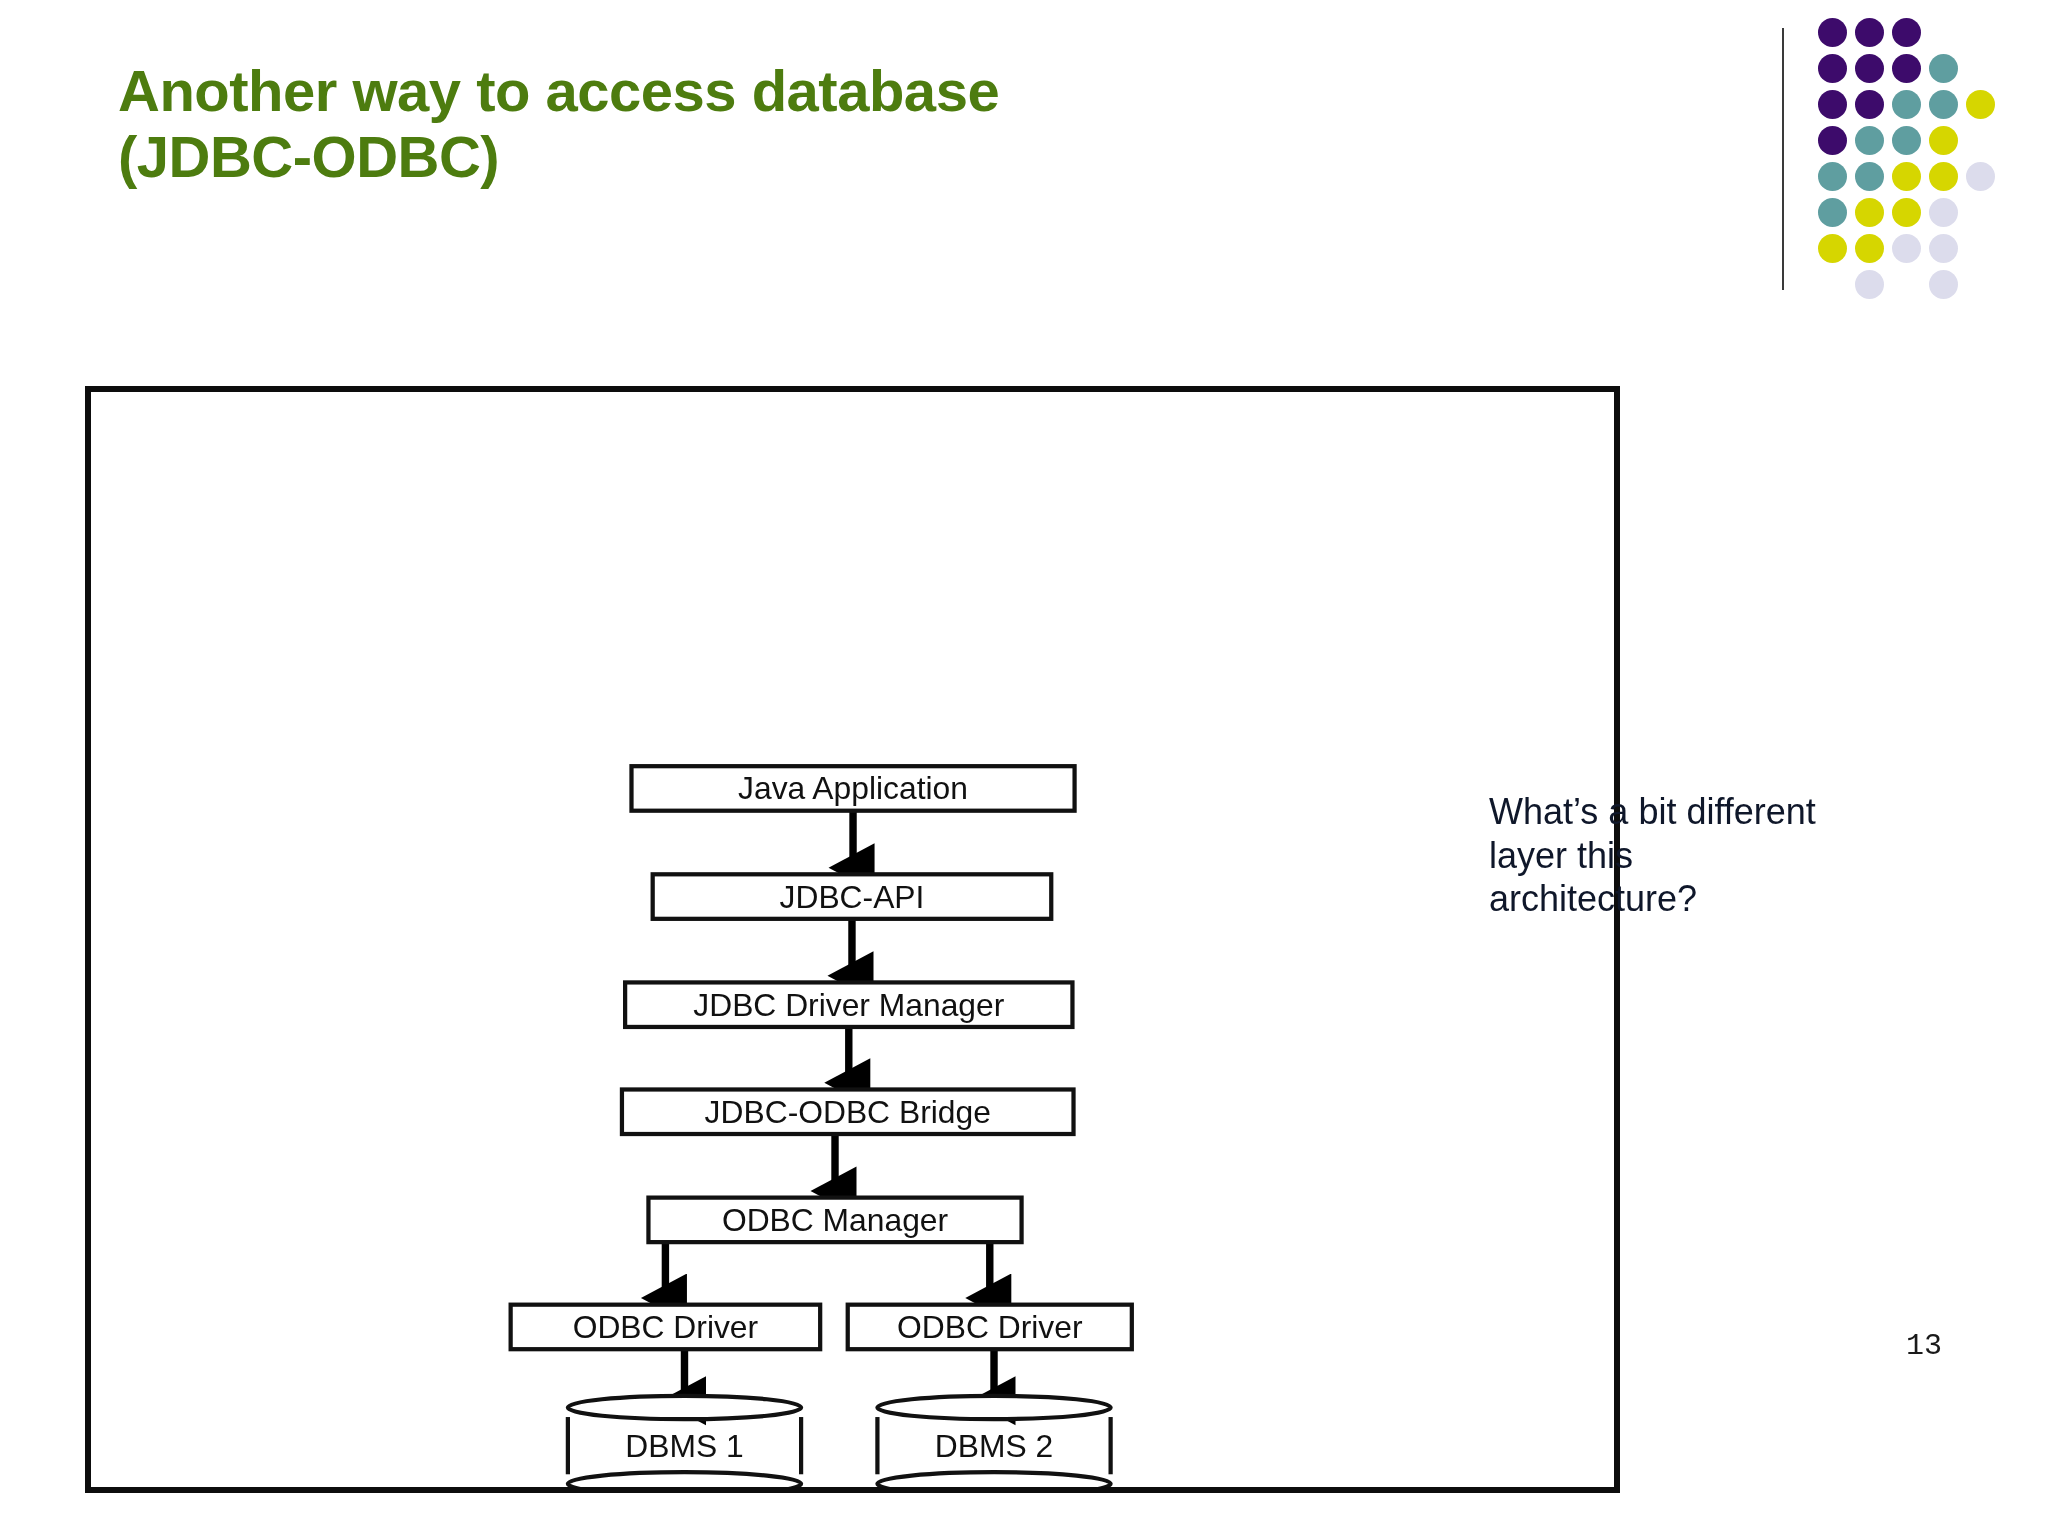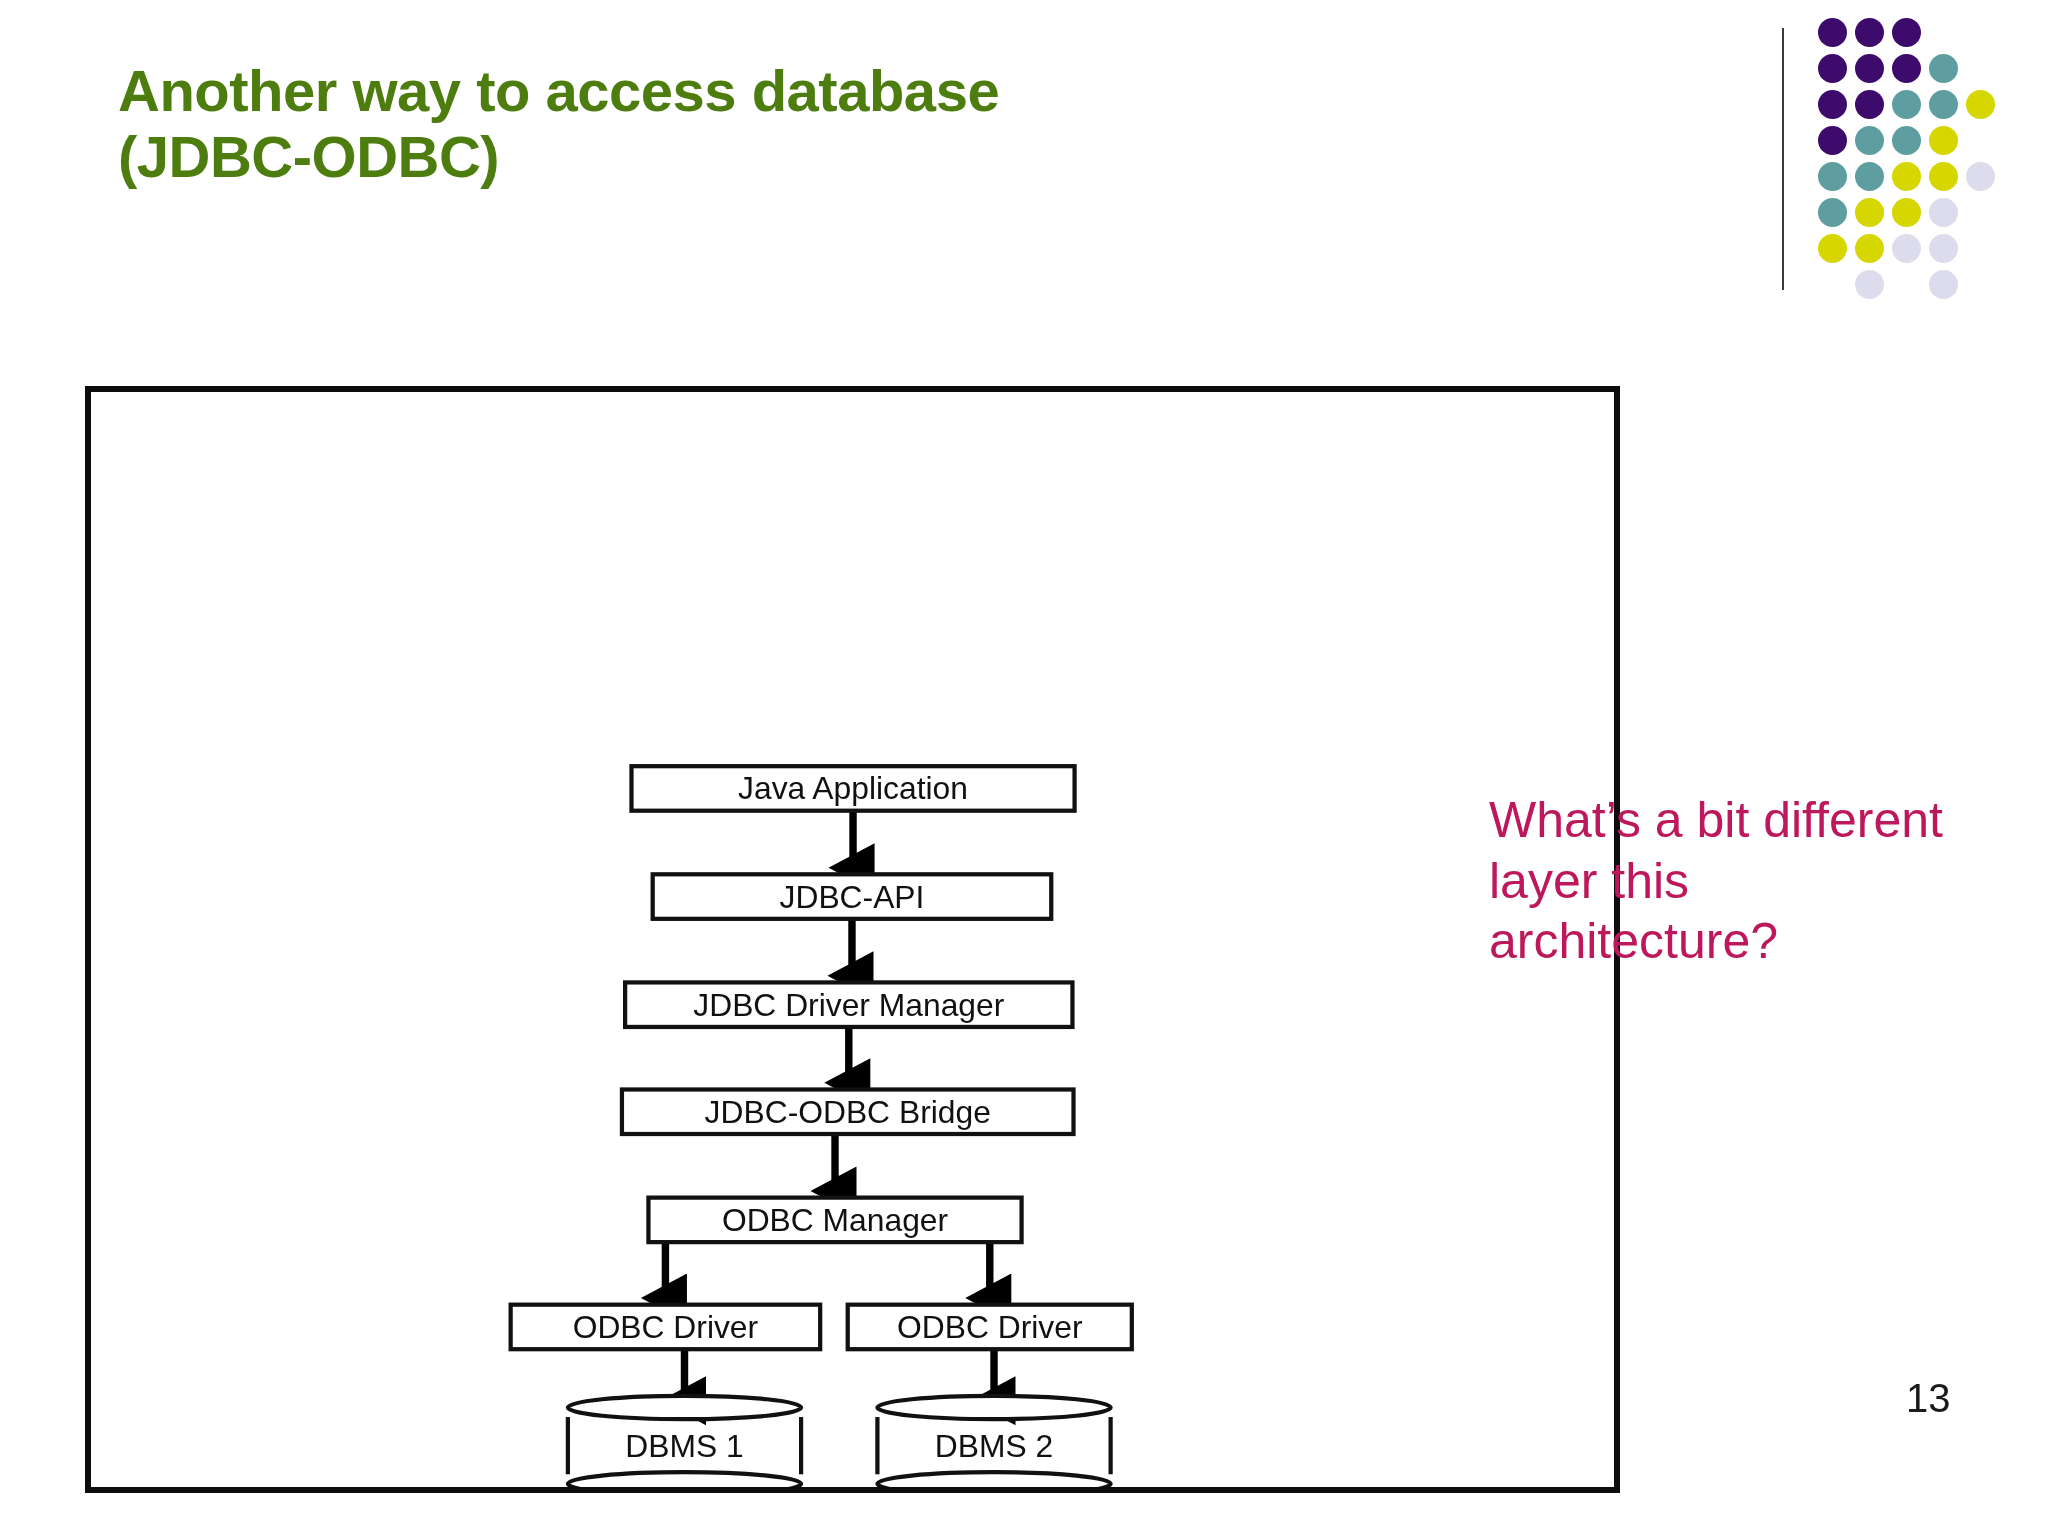--- a/index.html
+++ b/index.html
@@ -66,37 +66,37 @@
     position: absolute;
     left: 0;
     top: 0;
     width: 100%;
     height: 100%;
   }
 
   
   .question-block {
     position: absolute;
-    color: #be185d;
+    color: #0f172a;
     font-family: "Liberation Sans", sans-serif;
-    font-size: 50px;
+    font-size: 36px;
     line-height: 1.21;
     font-weight: normal;
   }
   #question-1 { left: 1489px; top: 790px; width: 545px; }
   #question-2 { left: 1489px; top: 1100px; width: 545px; }
   .question-block .line { display: block; white-space: pre; }
 
   
   #page-number {
     position: absolute;
     left: 1906px;
-    top: 1376px;
-    font-family: Liberation Sans, sans-serif;
-    font-size: 40px;
+    top: 1329px;
+    font-family: Liberation Mono, monospace;
+    font-size: 30px;
     color: #1a1a1a;
   }
 </style>
 </head>
 <body>
 
 <div id="slide-title">
   <span class="line">Another way to access database</span>
   <span class="line">(JDBC-ODBC)</span>
 </div>

